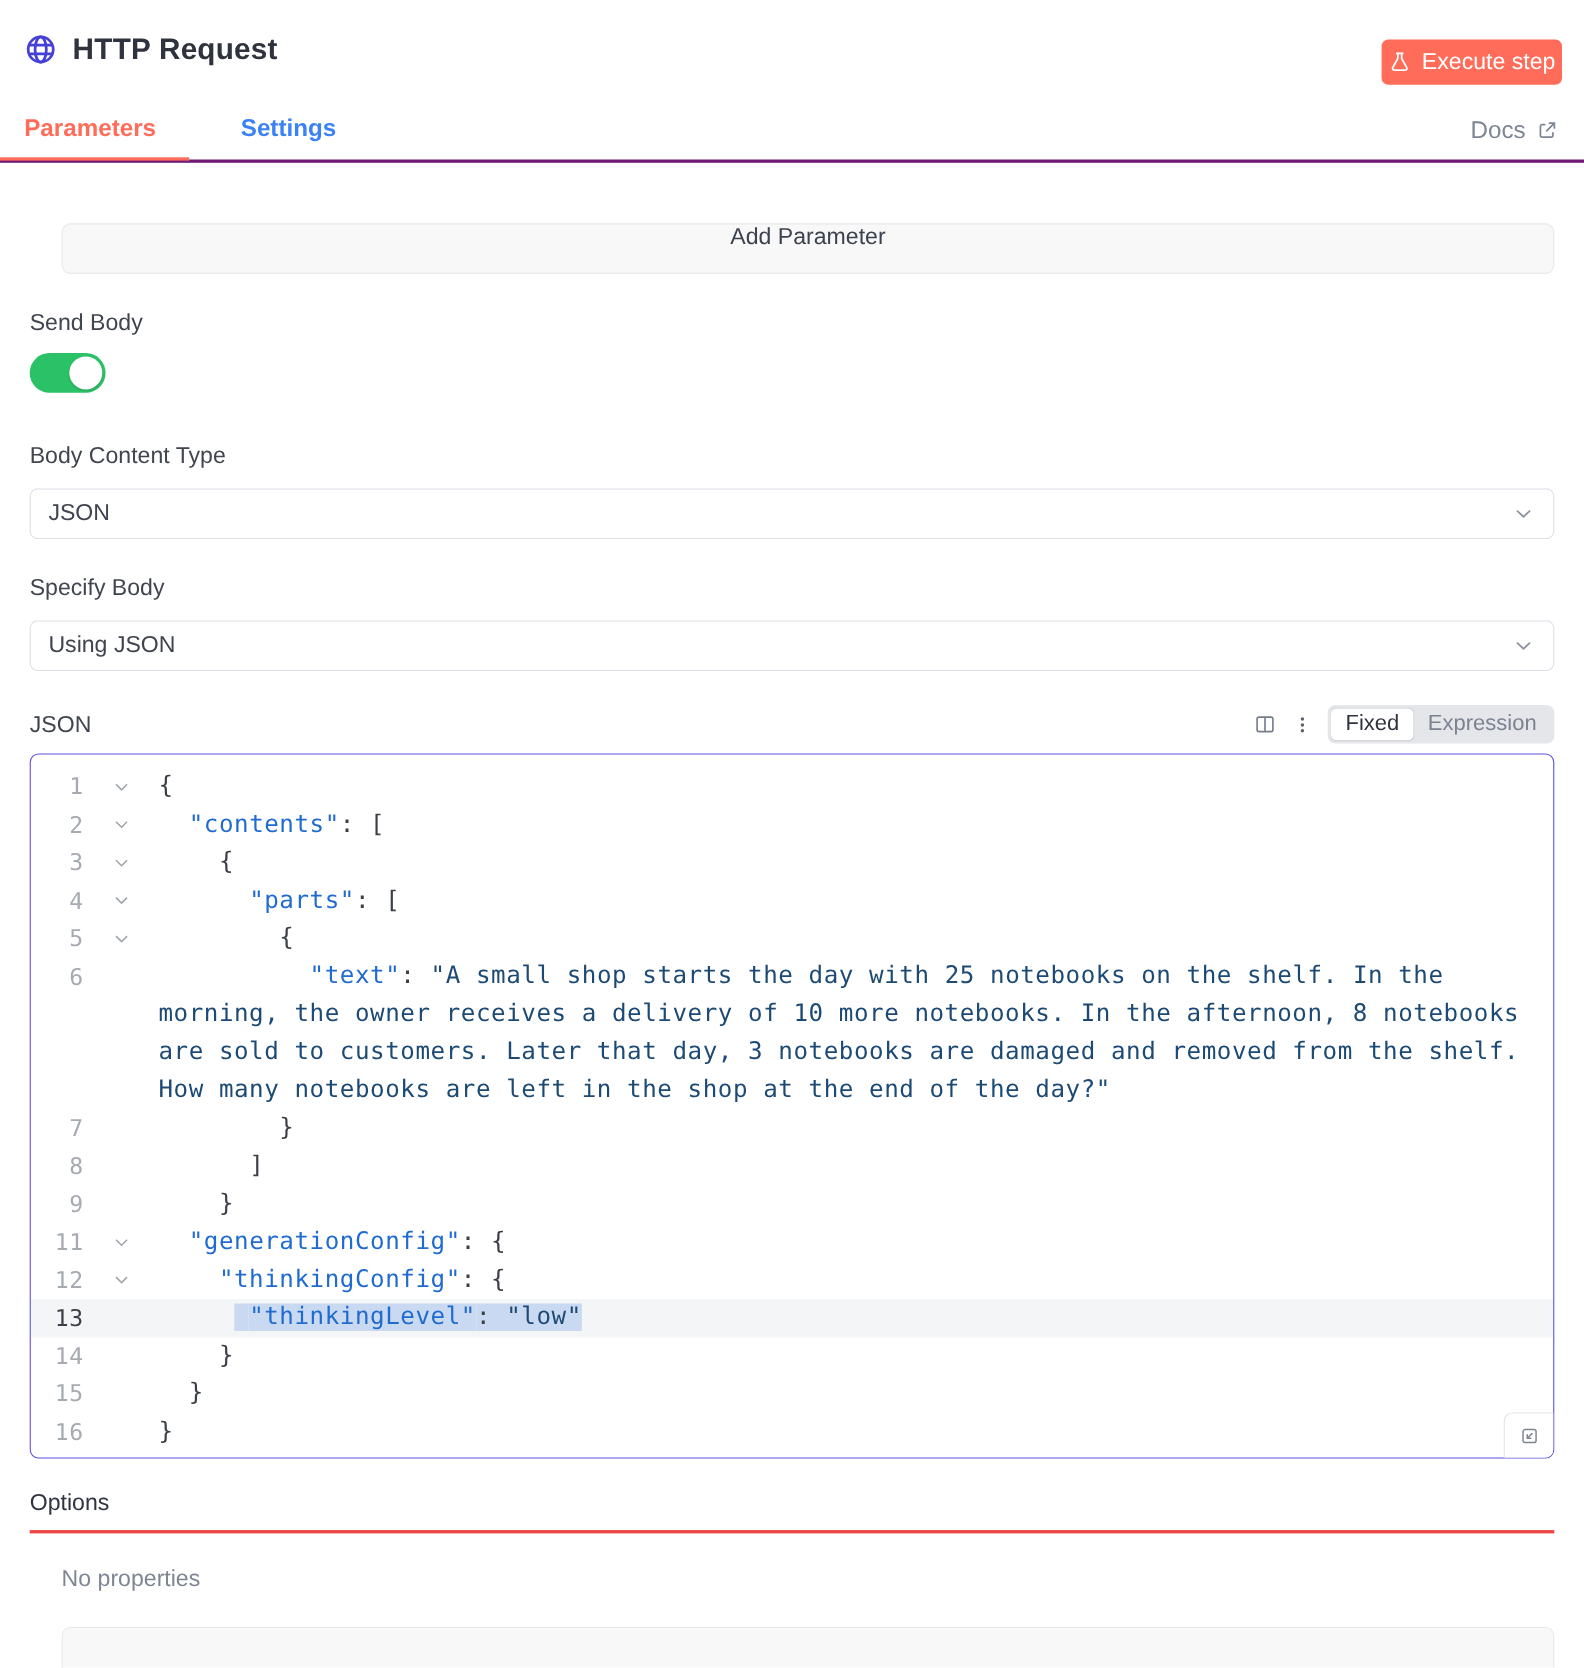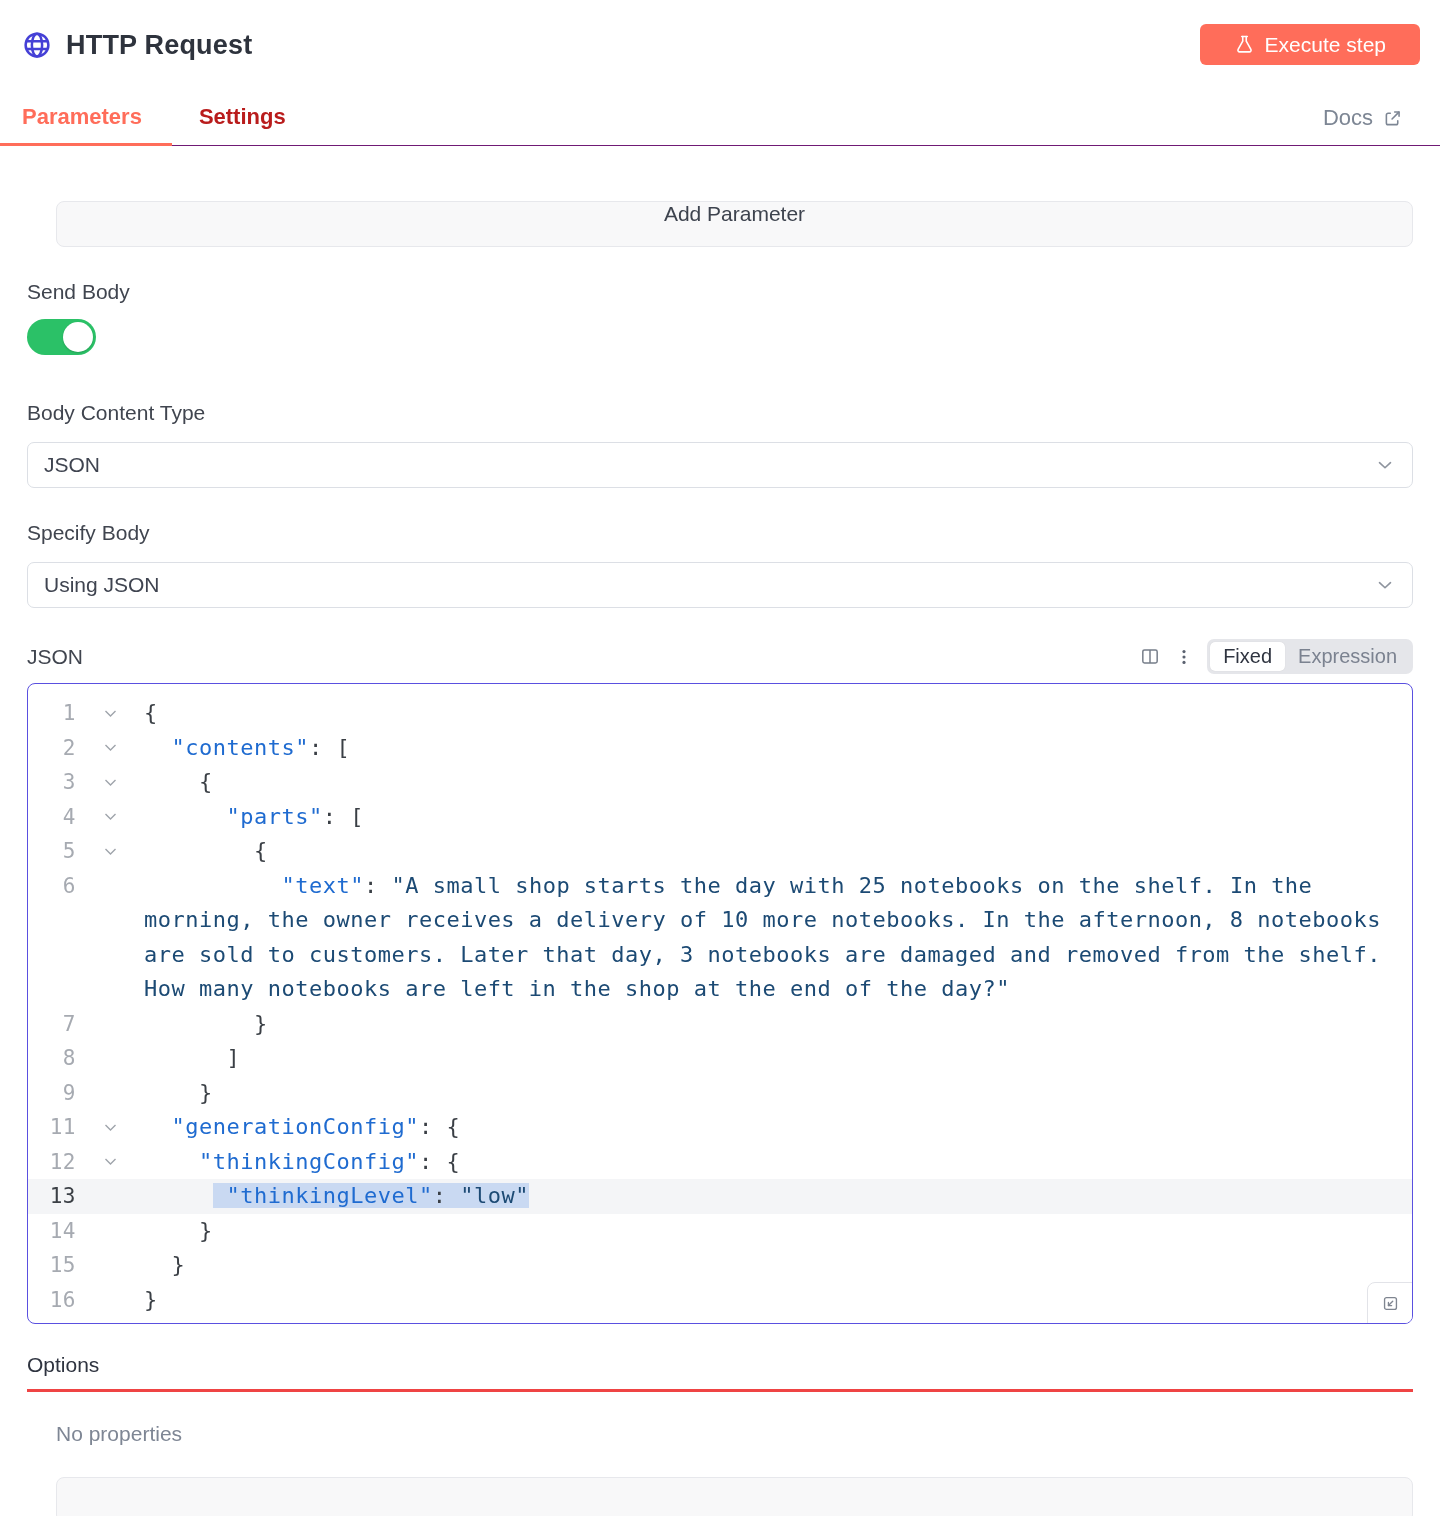--- a/index.html
+++ b/index.html
@@ -13,31 +13,31 @@
     --editor-border:#5a50e0;
   }
   .app { width:1440px; }
 
   
   .header { padding:24px 20px 0 22px; }
   .title-row { display:flex; align-items:center; position:relative; height:42px; }
   .globe { width:30px; height:30px; display:flex; align-items:center; }
   .node-title { font-size:27px; font-weight:700; color:#2e333d; margin-left:14px; letter-spacing:.2px; }
   .exec-btn {
-    position:absolute; right:0; top:0;
+    position:absolute; right:0; top:12px;
     display:flex; align-items:center; gap:10px;
     background:var(--accent); color:#fff; border:none; cursor:pointer;
     font-family:inherit; font-size:21px; font-weight:500;
-    padding:0 34px; height:41px; border-radius:6px;
-  }
-  .tabs-row { display:flex; align-items:flex-end; margin-top:24px; border-bottom:1px solid #701a75; padding-right:37px; margin-left:-22px; margin-right:-20px; }
+    padding:0 6px; height:41px; border-radius:6px;
+  }
+  .tabs-row { display:flex; align-items:flex-end; margin-top:24px; border-bottom:3px solid #701a75; padding-right:23px; margin-left:-22px; margin-right:-20px;gap:20px; }
   .tab { font-size:22px; font-weight:600; padding:14px 30px 15px 22px; position:relative; cursor:pointer; }
   .tab.active { color:var(--accent); }
   .tab.active::after { content:""; position:absolute; left:0; right:0; bottom:-1px; height:3px; background:var(--accent); }
-  .tab.inactive { color:#b91c1c; padding-left:27px; }
+  .tab.inactive { color:#3b82f6; padding-left:27px; }
   .docs-link { margin-left:auto; display:flex; align-items:center; gap:9px; color:#7d8694; font-size:22px; cursor:pointer; padding-bottom:14px; }
 
   
   .main { padding:0 27px; }
   .ghost-btn {
     display:flex; justify-content:center;
     background:#f8f8f9; border:1px solid #e7e8ec; border-radius:8px;
     width:calc(100% - 29px); margin-left:29px; height:46px;
     font-family:inherit; font-size:21px; color:#3d434e; cursor:pointer; position:relative;
   }

